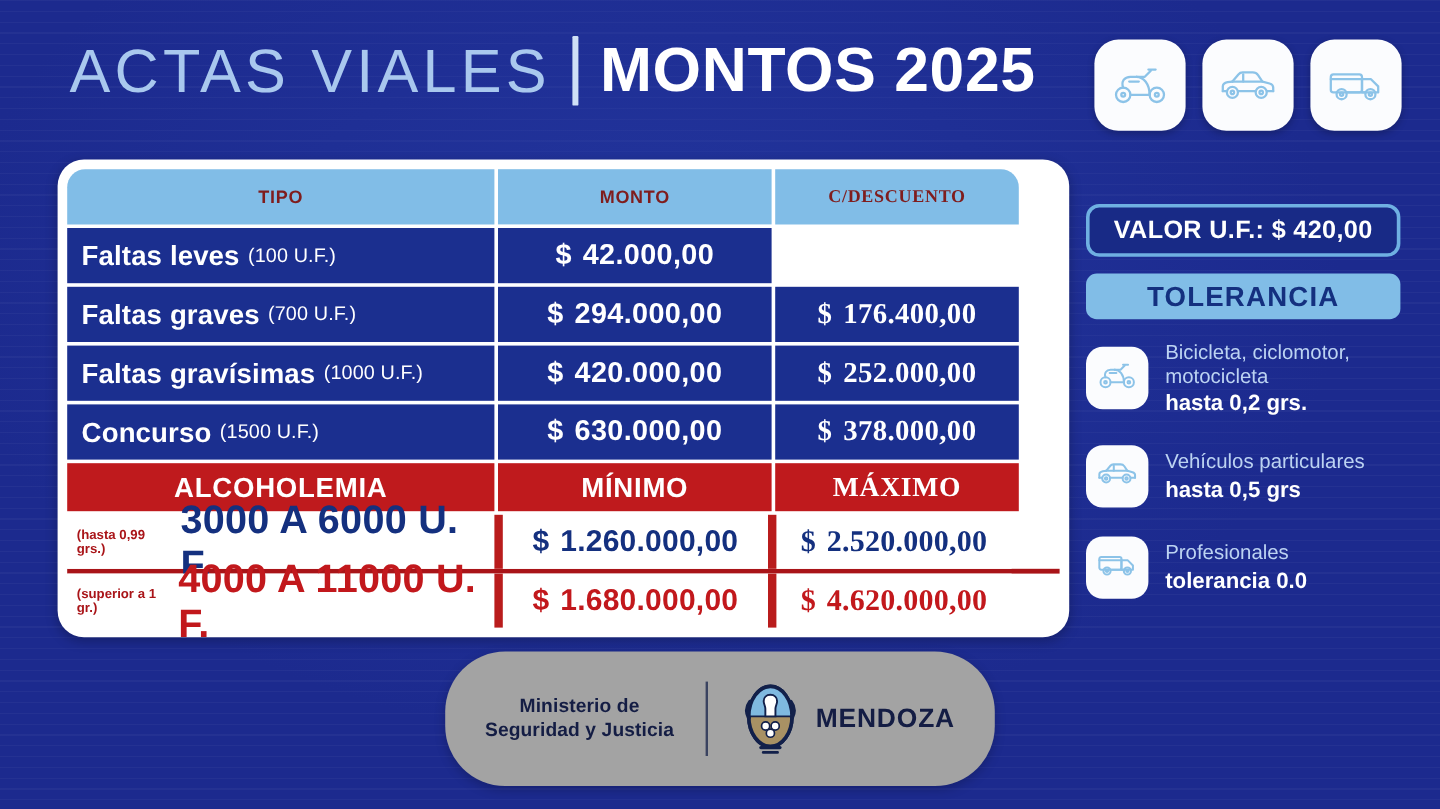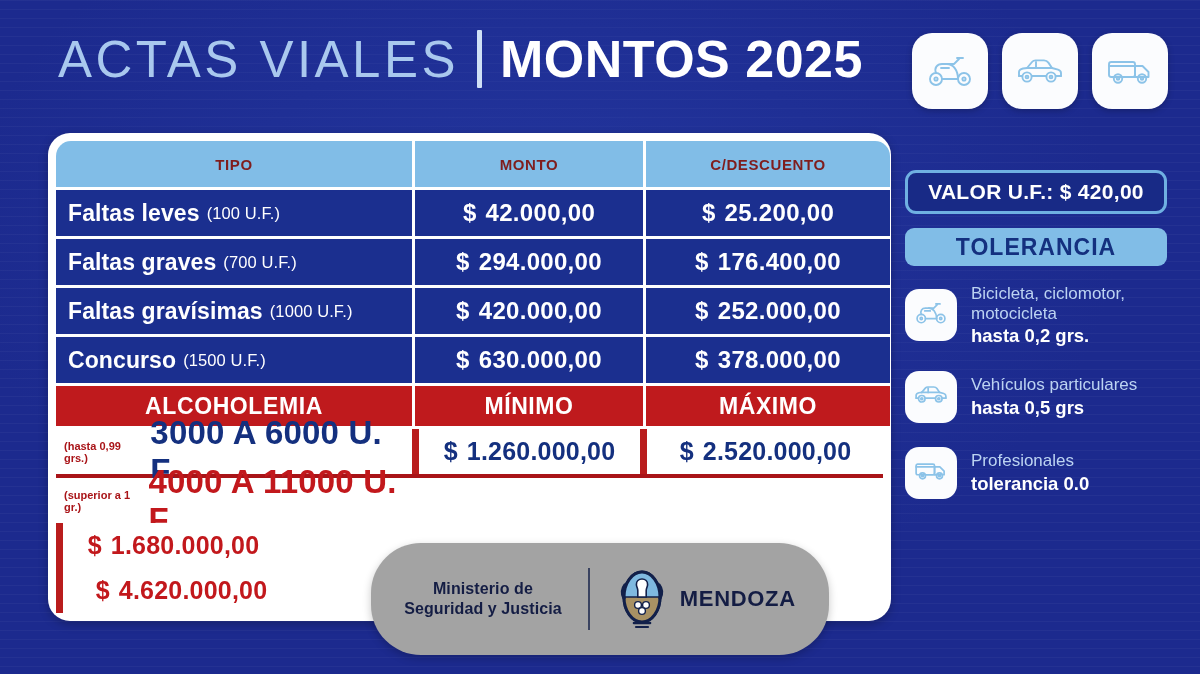--- a/index.html
+++ b/index.html
@@ -102,25 +102,25 @@
     border-radius: 22px;
     padding: 8px;
     box-shadow: 0 3px 10px rgba(0,0,0,0.25);
     overflow: hidden;
   }
   .trow {
     display: flex;
     gap: 3px;
     margin-bottom: 3px;
   }
-  .trow:last-child { margin-bottom: 0; flex-direction: column; }
+  .trow:last-child { margin-bottom: 0; }
 
   .c1 { width: 356px; flex: none; }
   .c2 { width: 228px; flex: none; }
-  .c3 { width: 244px; flex: none; }
+  .c3 { width: 203px; flex: none; font-family: Liberation Serif, serif; }
 
   .cell {
     display: flex;
     align-items: center;
     height: 46px;
     padding: 0 12px;
   }
 
   
   .hdr-row .cell {
@@ -384,23 +384,20 @@
       <div class="cell c3">C/DESCUENTO</div>
     </div>
 
     <div class="trow data-row">
       <div class="cell c1">
         <span class="lbl-main">Faltas leves</span>
         <span class="lbl-sub">(100 U.F.)</span>
       </div>
       <div class="cell c2">
         <span class="amount"><span class="cur">$</span><span>42.000,00</span></span>
-      </div>
-      <div class="cell c3">
-        <span class="amount"><span class="cur">$</span><span>25.200,00</span></span>
       </div>
     </div>
 
     <div class="trow data-row">
       <div class="cell c1">
         <span class="lbl-main">Faltas graves</span>
         <span class="lbl-sub">(700 U.F.)</span>
       </div>
       <div class="cell c2">
         <span class="amount"><span class="cur">$</span><span>294.000,00</span></span>

